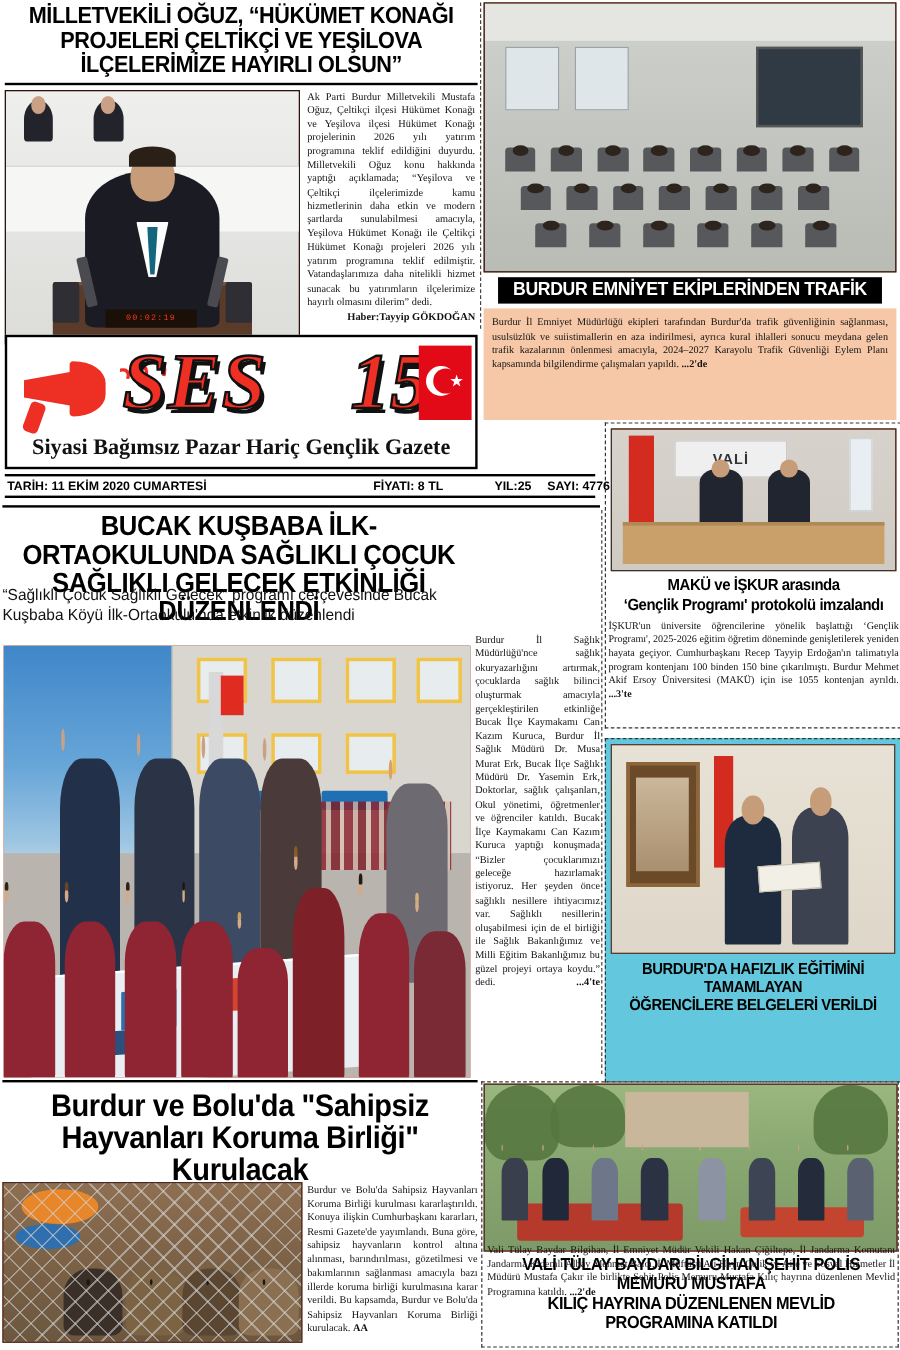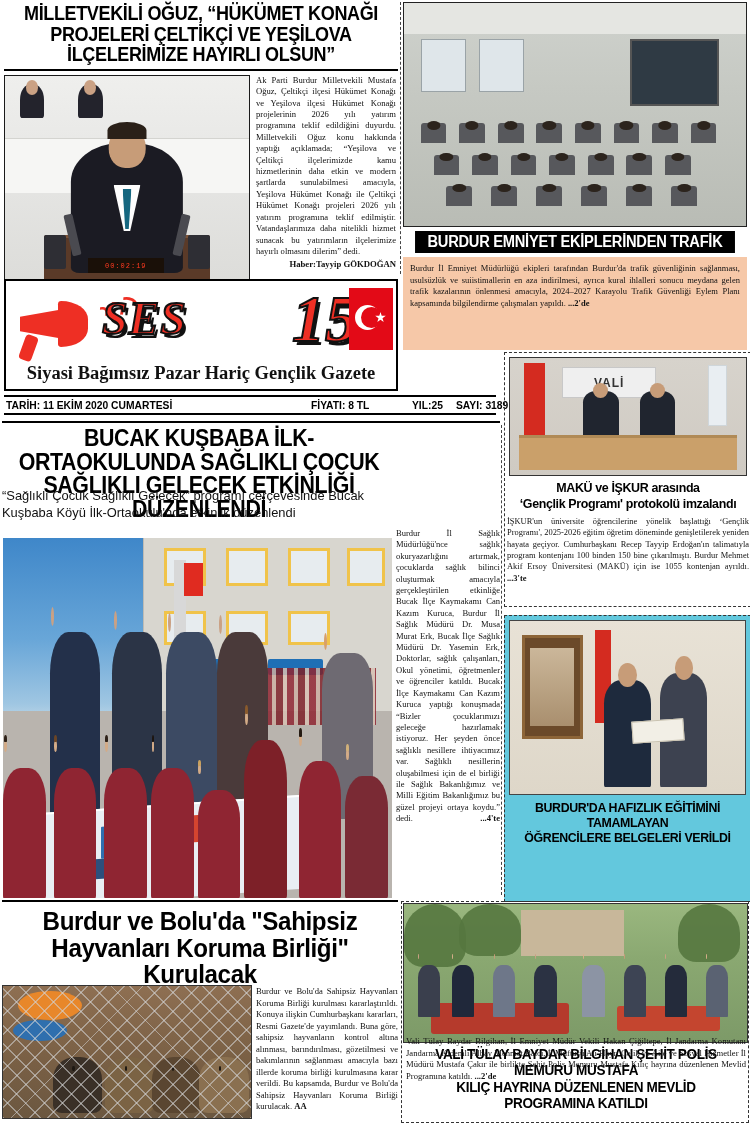--- a/index.html
+++ b/index.html
@@ -118,21 +118,21 @@
               border-radius:4px; transform:rotate(20deg); }
   .meg-wave { position:absolute; border:3.4px solid #ee2f24; border-radius:50%;
               border-color:#ee2f24 transparent transparent transparent; }
   .meg-w1 { left:62px; top:10px;  width:20px; height:46px; transform:rotate(48deg); }
   .meg-w2 { left:68px; top:4px;   width:28px; height:58px; transform:rotate(48deg); }
   .meg-w3 { left:74px; top:-2px;  width:36px; height:70px; transform:rotate(48deg); }
 
   #ses-word {
     position:absolute; left:96px; top:2px; width:210px; height:72px;
     font-family:"Liberation Serif", serif; font-weight:bold; font-style:italic;
-    font-size:46px; line-height:72px; color:#ee2f24; letter-spacing:1px;
+    font-size:66px; line-height:72px; color:#ee2f24; letter-spacing:1px;
     text-shadow: 3px 4px 0 #111, 0 0 0 #000;
     -webkit-text-stroke:2px #111;
   }
   #ses-15 {
     position:absolute; left:286px; top:2px; width:90px; height:72px;
     font-family:"Liberation Serif", serif; font-weight:bold; font-style:italic;
     font-size:66px; line-height:72px; color:#ee2f24; letter-spacing:0;
     text-shadow: 3px 4px 0 #111;
     -webkit-text-stroke:2px #111;
   }
@@ -430,21 +430,21 @@
         <div class="fl-cres2"></div>
         <div class="fl-star"></div>
     </div>
     <div id="tagline">Siyasi Bağımsız Pazar Hariç Gençlik Gazete</div>
   </div>
 
   <div id="infobar">
     <span class="seg" id="ib-date">TARİH: 11 EKİM 2020 CUMARTESİ</span>
     <span class="seg" id="ib-price">FİYATI: 8 TL</span>
     <span class="seg" id="ib-year">YIL:25</span>
-    <span class="seg" id="ib-no">SAYI: 3189</span>
+    <span class="seg" id="ib-no">SAYI: 4776</span>
   </div>
 
   <div class="hl" id="bucak-head">BUCAK KUŞBABA İLK-ORTAOKULUNDA SAĞLIKLI ÇOCUK SAĞLIKLI GELECEK ETKİNLİĞİ DÜZENLENDİ</div>
   <div id="bucak-sub">“Sağlıklı Çocuk Sağlıklı Gelecek” programı çerçevesinde Bucak Kuşbaba Köyü İlk-Ortaokulu'nda etkinlik düzenlendi</div>
 
   <div class="photo" id="school-photo">
     <div class="sc-sky"></div>
     <div class="sc-bldg">
       <div class="sc-win" style="left:8%;top:6%;width:17%;height:22%"></div>
       <div class="sc-win" style="left:33%;top:6%;width:17%;height:22%"></div>

